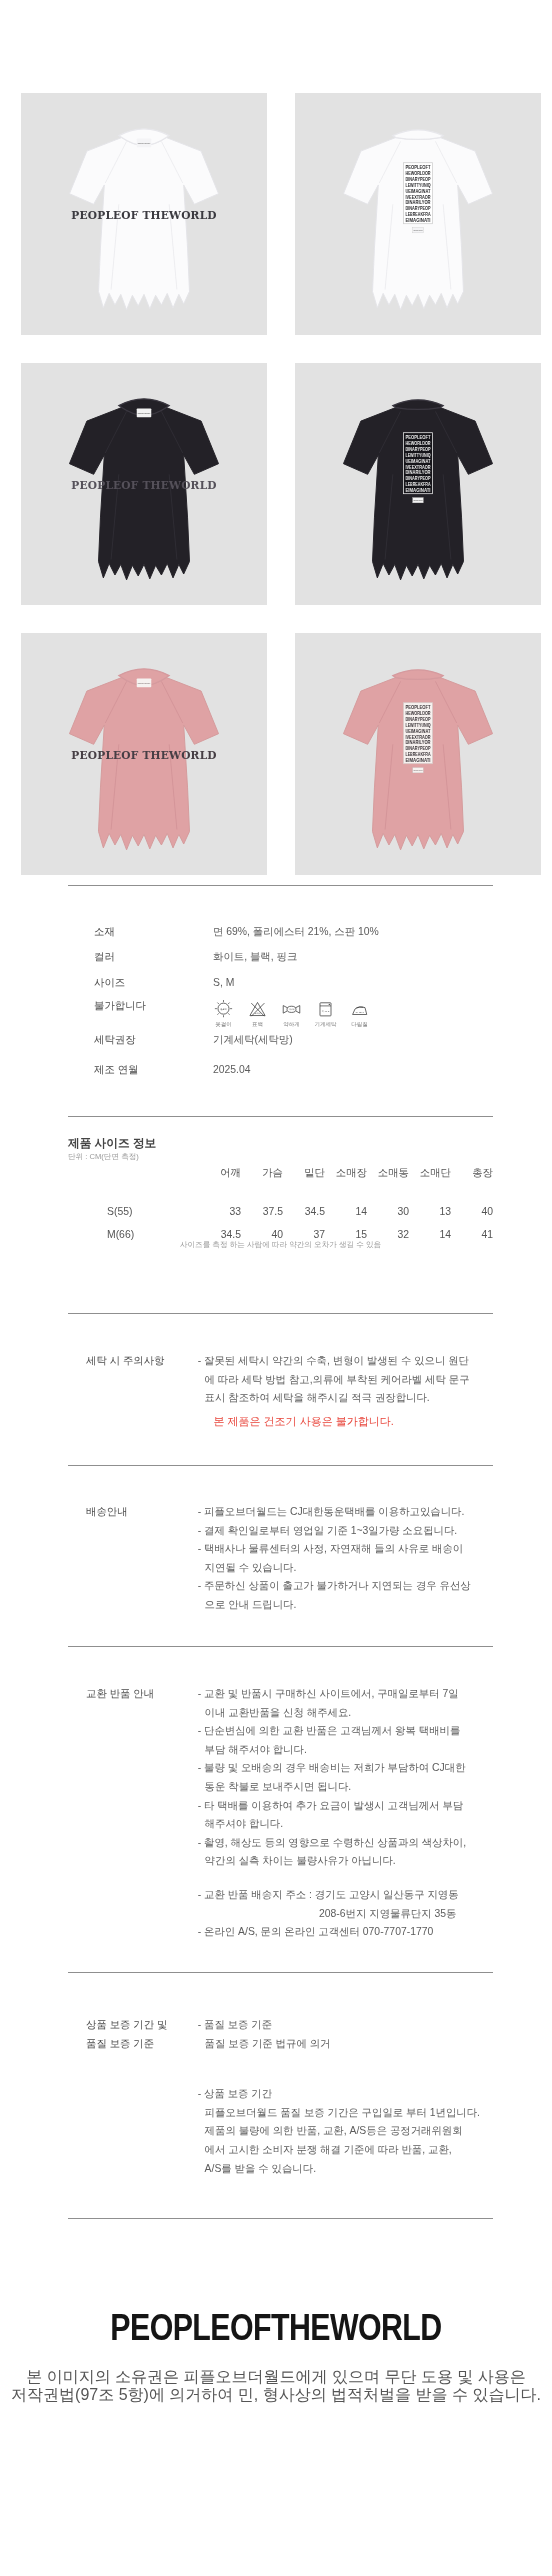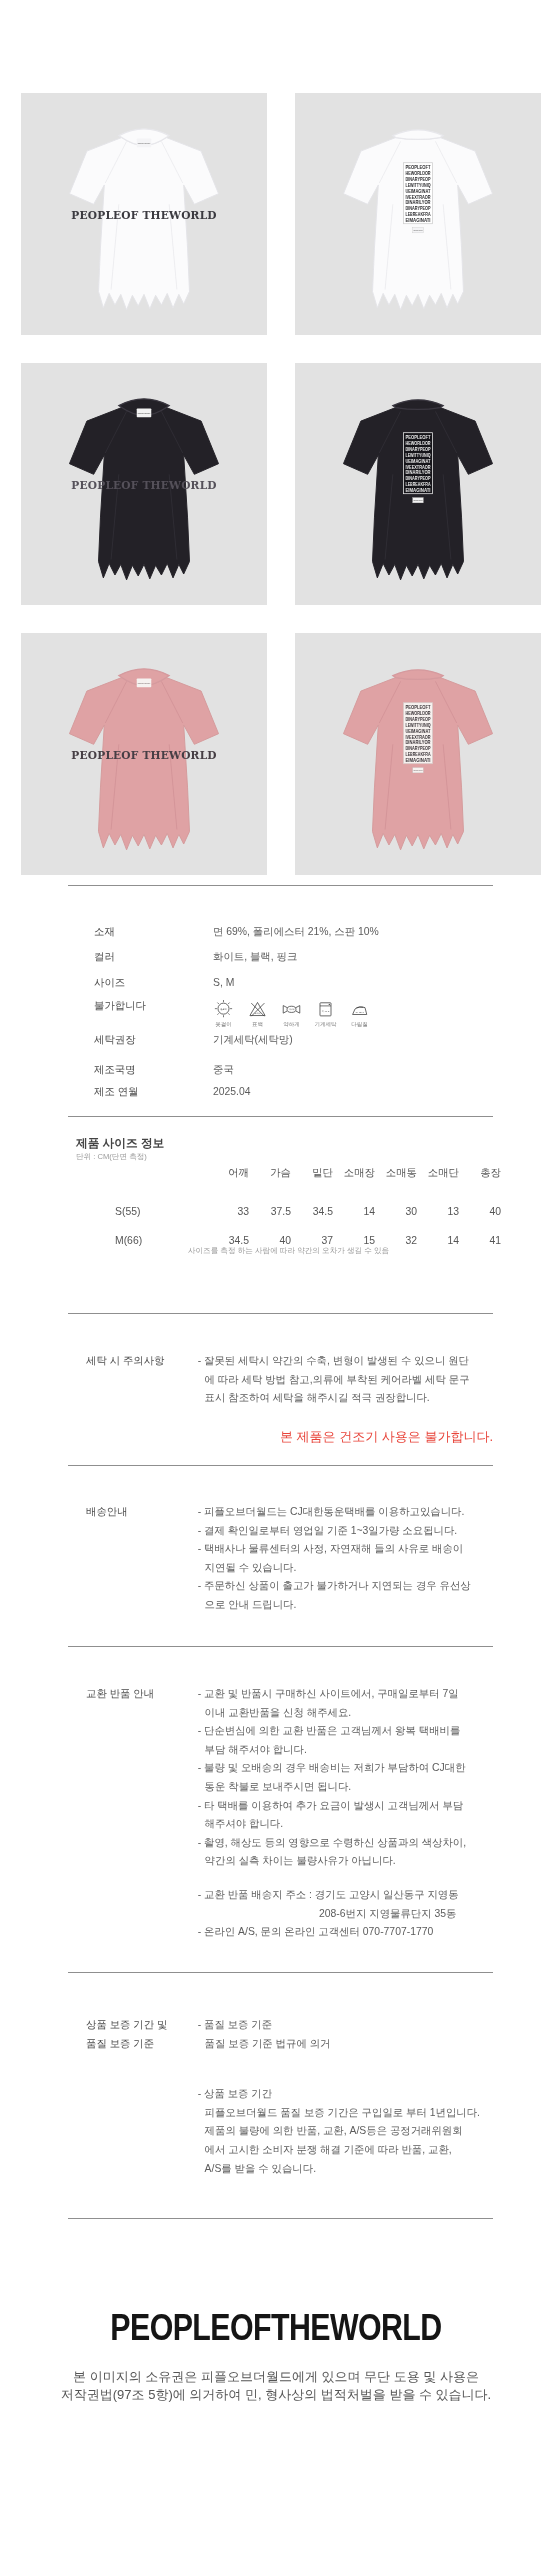--- a/index.html
+++ b/index.html
@@ -18,45 +18,45 @@
   
   .info{position:absolute;left:76px;top:913px;width:425px;margin-top:12px;}
   .info-row{display:flex;align-items:flex-start;}
   .info-label{width:120px;box-sizing:border-box;padding-left:18px;font-size:10.4px;color:#4a4a4a;line-height:14px;flex:none;}
   .info-value{padding-left:17px;font-size:10.4px;color:#5c5c5c;line-height:14px;}
   .care-wrap{padding-left:15px;display:flex;gap:9px;}
   .care{text-align:center;width:25px;}
   .care-label{font-size:5.5px;color:#777;line-height:7px;white-space:nowrap;}
 
   
-  .sizeinfo{position:absolute;left:76px;top:1135px;width:425px;}
+  .sizeinfo{position:absolute;left:68px;top:1135px;width:425px;}
   .sizeinfo h2{margin:0;font-size:11.7px;font-weight:600;color:#444;line-height:15px;}
   .unit{margin-top:2.1px;font-size:7.6px;color:#9a9a9a;line-height:9px;}
   .sz-row{display:grid;grid-template-columns:131px repeat(7,1fr);}
   .sz-cell{text-align:right;font-size:10.4px;color:#555;line-height:11px;}
   .sz-name{text-align:left;padding-left:39px;font-size:10.4px;color:#555;line-height:11px;}
   .sz-head{margin-top:5.5px;}
   .sz-s{margin-top:28px;}
-  .sz-m{margin-top:18px;}
+  .sz-m{margin-top:12px;}
   .sz-note{text-align:center;font-size:7.6px;color:#9a9a9a;line-height:9.7px;}
 
   
   .sec{position:absolute;left:68px;width:425px;display:flex;align-items:flex-start;}
   .sec-label{width:120px;box-sizing:border-box;padding-left:18px;font-size:10.4px;color:#4a4a4a;line-height:18.6px;flex:none;}
   .sec-body{flex:1;font-size:10.4px;color:#5c5c5c;line-height:18.6px;}
   .ln{white-space:nowrap;}
   .ln.i0{padding-left:9.7px;}
   .ln.i1{padding-left:16.6px;}
   .ln.i2{padding-left:131px;}
-  .warning{margin-top:22px;padding-left:25.5px;font-size:13px;line-height:14px;text-align:right;}
+  .warning{margin-top:6px;padding-left:25.5px;font-size:11px;line-height:14px;}
 
   
   .logo{position:absolute;top:2308px;left:0;width:552px;text-align:center;font-size:37px;font-weight:800;
         letter-spacing:-0.7px;color:#151515;line-height:39px;transform:scaleX(.82);transform-origin:center;}
-  .copyright{position:absolute;top:2368px;left:0;width:552px;text-align:center;font-size:13px;color:#555;line-height:18px;}
+  .copyright{position:absolute;top:2368px;left:0;width:552px;text-align:center;font-size:16px;color:#555;line-height:18px;}
 </style>
 </head>
 <body>
 
 <div class="page">
 
   <section id="gallery" class="gallery">
       <div class="cell" style="background: rgb(226, 226, 226);">
         <svg class="tee" width="242" height="242" viewBox="0 0 250 250">
           <path d="M102,46 L66,60 L48,104 L73,115 L84,95 L80,160 L78,205 L83,222 L89,207 L95,219 L101,208 L107,224 L113,209 L119,220 L125,208 L131,223 L137,209 L143,219 L149,207 L155,222 L161,208 L166,218 L172,205 L170,160 L166,95 L177,115 L202,104 L184,60 L148,46 Q125,62 102,46 Z" fill="#fbfbfc" stroke="#e4e4e8" stroke-width="1"></path>
@@ -236,24 +236,20 @@
           <div class="care"><svg width="21" height="19.3" viewBox="0 0 30 28">
               <path d="M5,22.5 L25.5,22.5 L23,12.5 Q14,9.5 8.5,14.5 Z" stroke="#3a3a3a" stroke-width="1.1" fill="none"></path>
               <path d="M10.5,13.2 Q15.5,10.8 20.5,12.2" stroke="#3a3a3a" stroke-width="1.1" fill="none"></path>
               <text x="15.5" y="20.4" text-anchor="middle" font-size="2.6" fill="#333">80~120°C</text>
             </svg><div class="care-label">다림질</div></div>
         </div>
       </div>
       <div class="info-row" style="margin-bottom: 16px;">
         <div class="info-label">세탁권장</div>
         <div class="info-value">기계세탁(세탁망)</div>
-      </div>
-      <div class="info-row" style="margin-bottom: 8.3px;">
-        <div class="info-label">제조국명</div>
-        <div class="info-value">중국</div>
       </div>
       <div class="info-row" style="margin-bottom: 0px;">
         <div class="info-label">제조 연월</div>
         <div class="info-value">2025.04</div>
       </div>
     </section>
 
   <section class="sizeinfo">
     <h2>제품 사이즈 정보</h2>
     <div class="unit">단위 : CM(단면 측정)</div>

